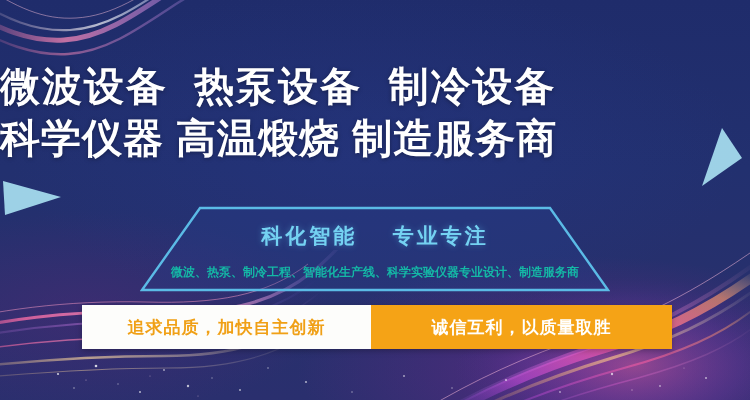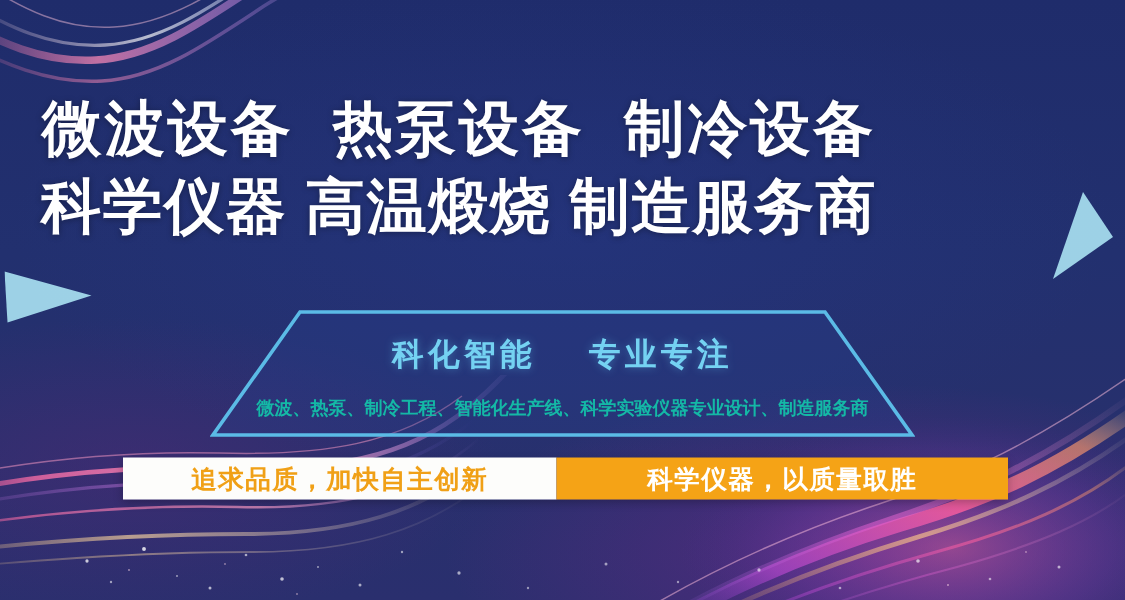--- a/index.html
+++ b/index.html
@@ -83,21 +83,20 @@
     width: 44px;
     height: 62px;
   }
 
   
   .headline {
     position: absolute;
     left: 0;
     top: 60px;
     width: 612px;
-    text-align: center;
     color: #ffffff;
     font-weight: bold;
     letter-spacing: 1px;
     text-shadow: 0 1px 4px rgba(0,0,0,0.35);
   }
   .headline .line1 {
     font-size: 40px;
     line-height: 52px;
     letter-spacing: 2px;
     white-space: pre;
@@ -144,21 +143,21 @@
     letter-spacing: 0px;
     white-space: pre;
   }
 
   
   .bars {
     position: absolute;
     left: 82px;
     top: 305px;
     width: 590px;
-    height: 28px;
+    height: 44px;
     display: flex;
     box-shadow: 0 2px 6px rgba(0,0,0,0.25);
   }
   .bar-left {
     flex: 0 0 289px;
     background: #fdfdfb;
     display: flex;
     align-items: center;
     justify-content: center;
   }
@@ -324,17 +323,17 @@
   </div>
 
   <div class="slogan-row">科化智能    专业专注</div>
   <div class="subline-row">微波、热泵、制冷工程、智能化生产线、科学实验仪器专业设计、制造服务商</div>
 
   <div class="bars">
     <div class="bar-left">
       <span>追求品质，加快自主创新</span>
     </div>
     <div class="bar-right">
-      <span>科学仪器，以质量取胜</span>
+      <span>诚信互利，以质量取胜</span>
     </div>
   </div>
 
 </div>
 
 </body></html>

